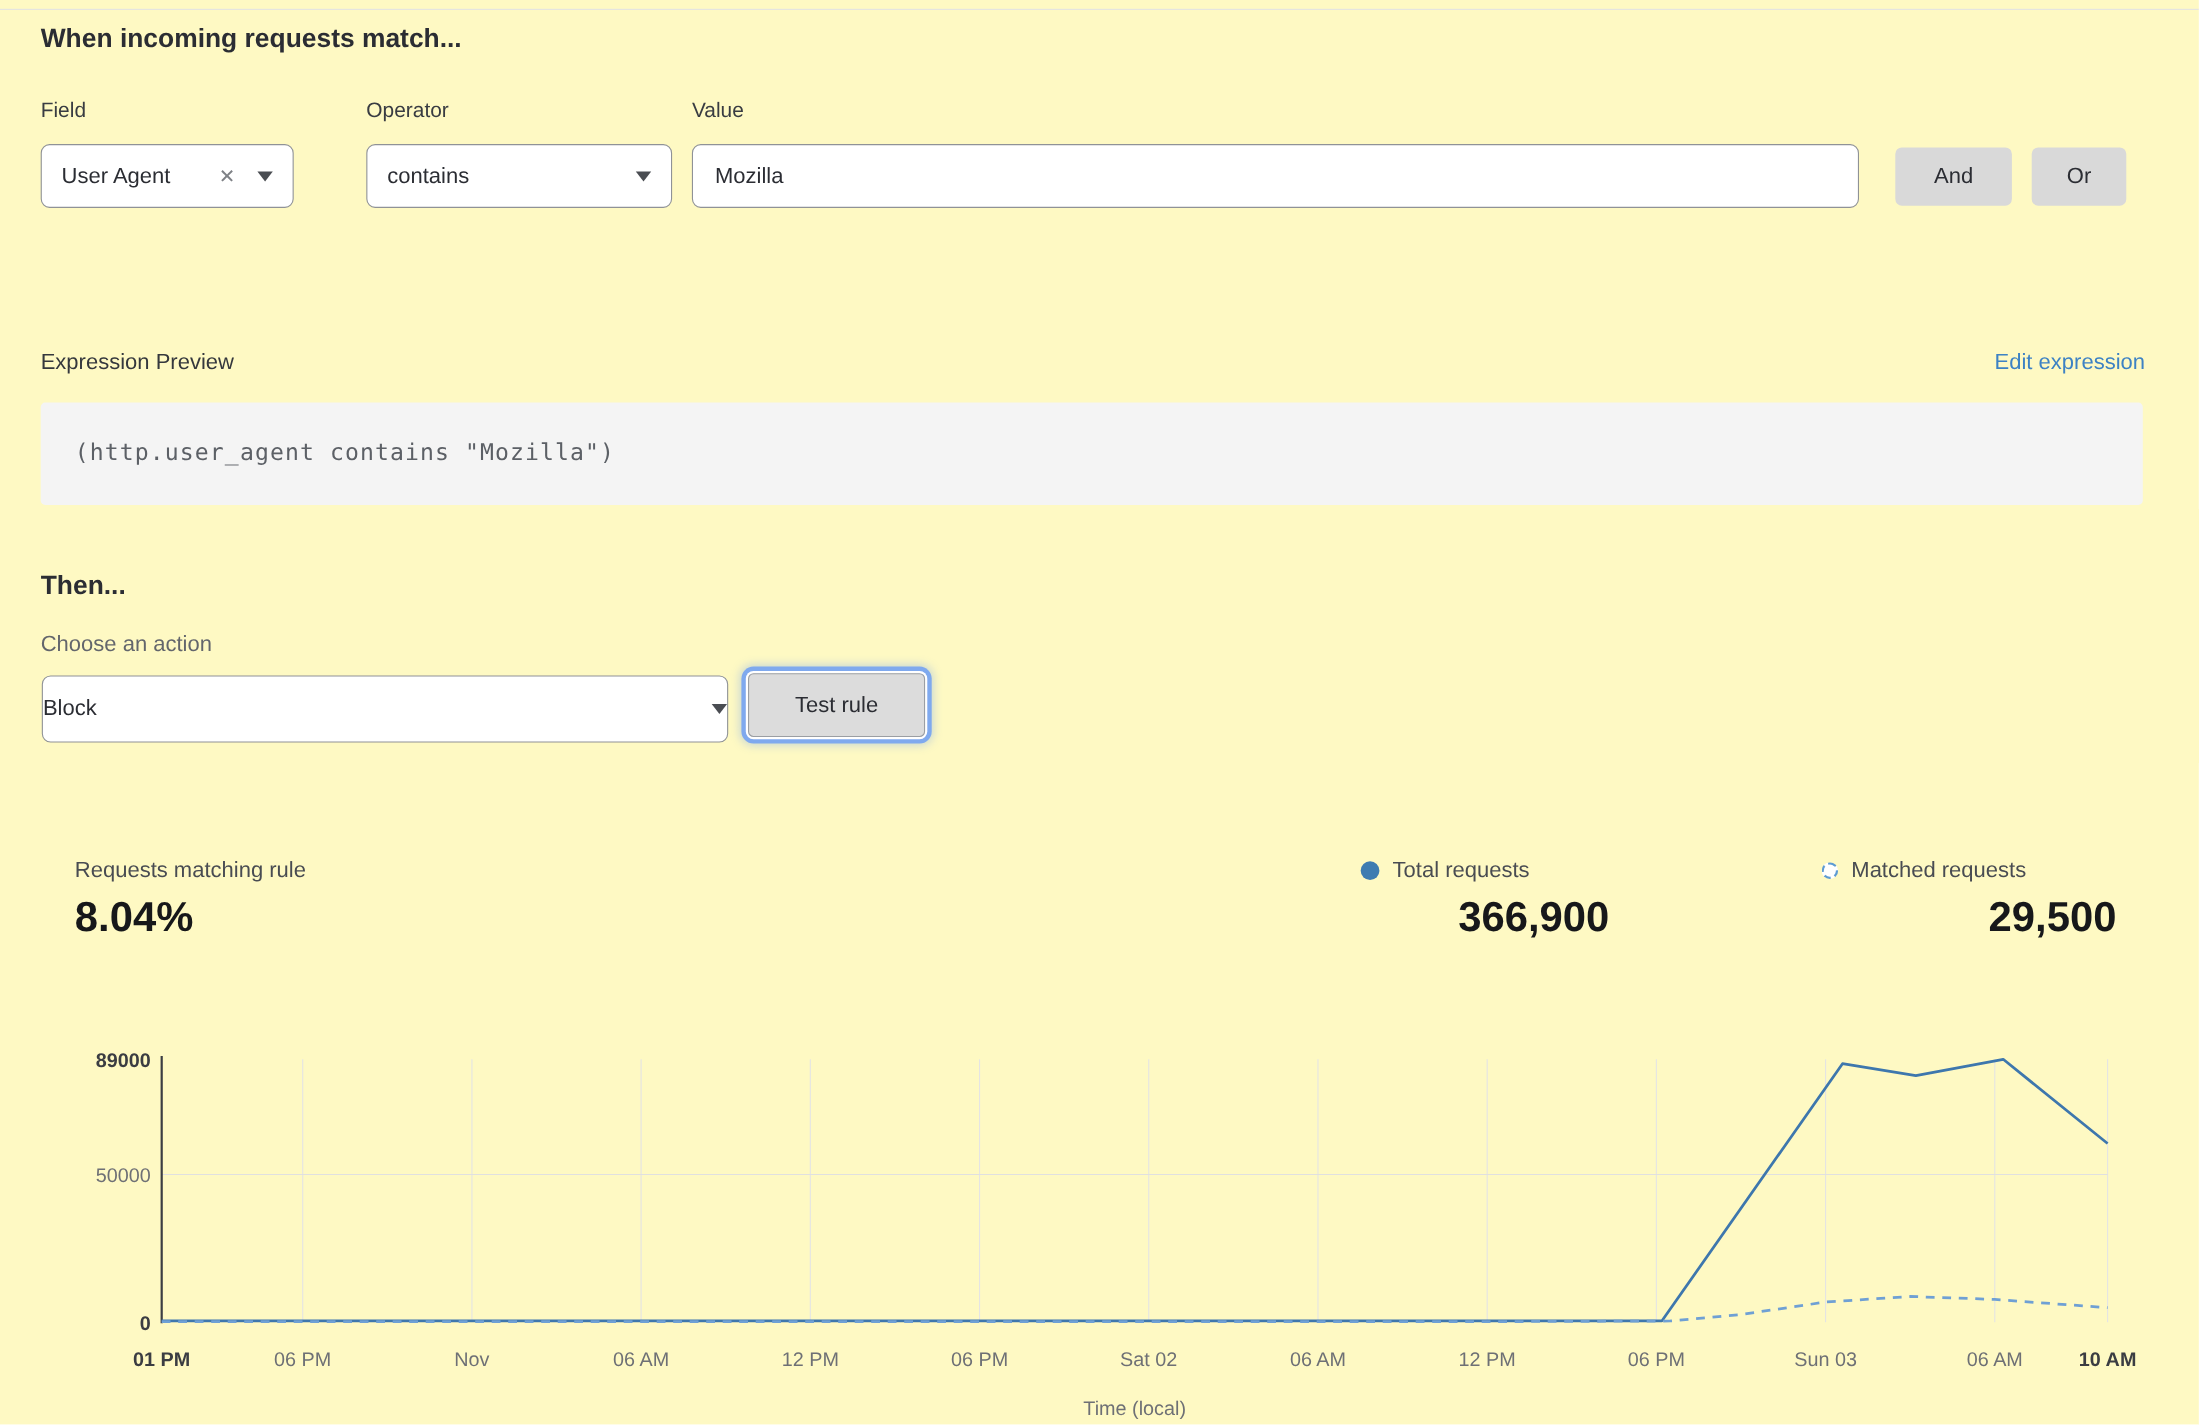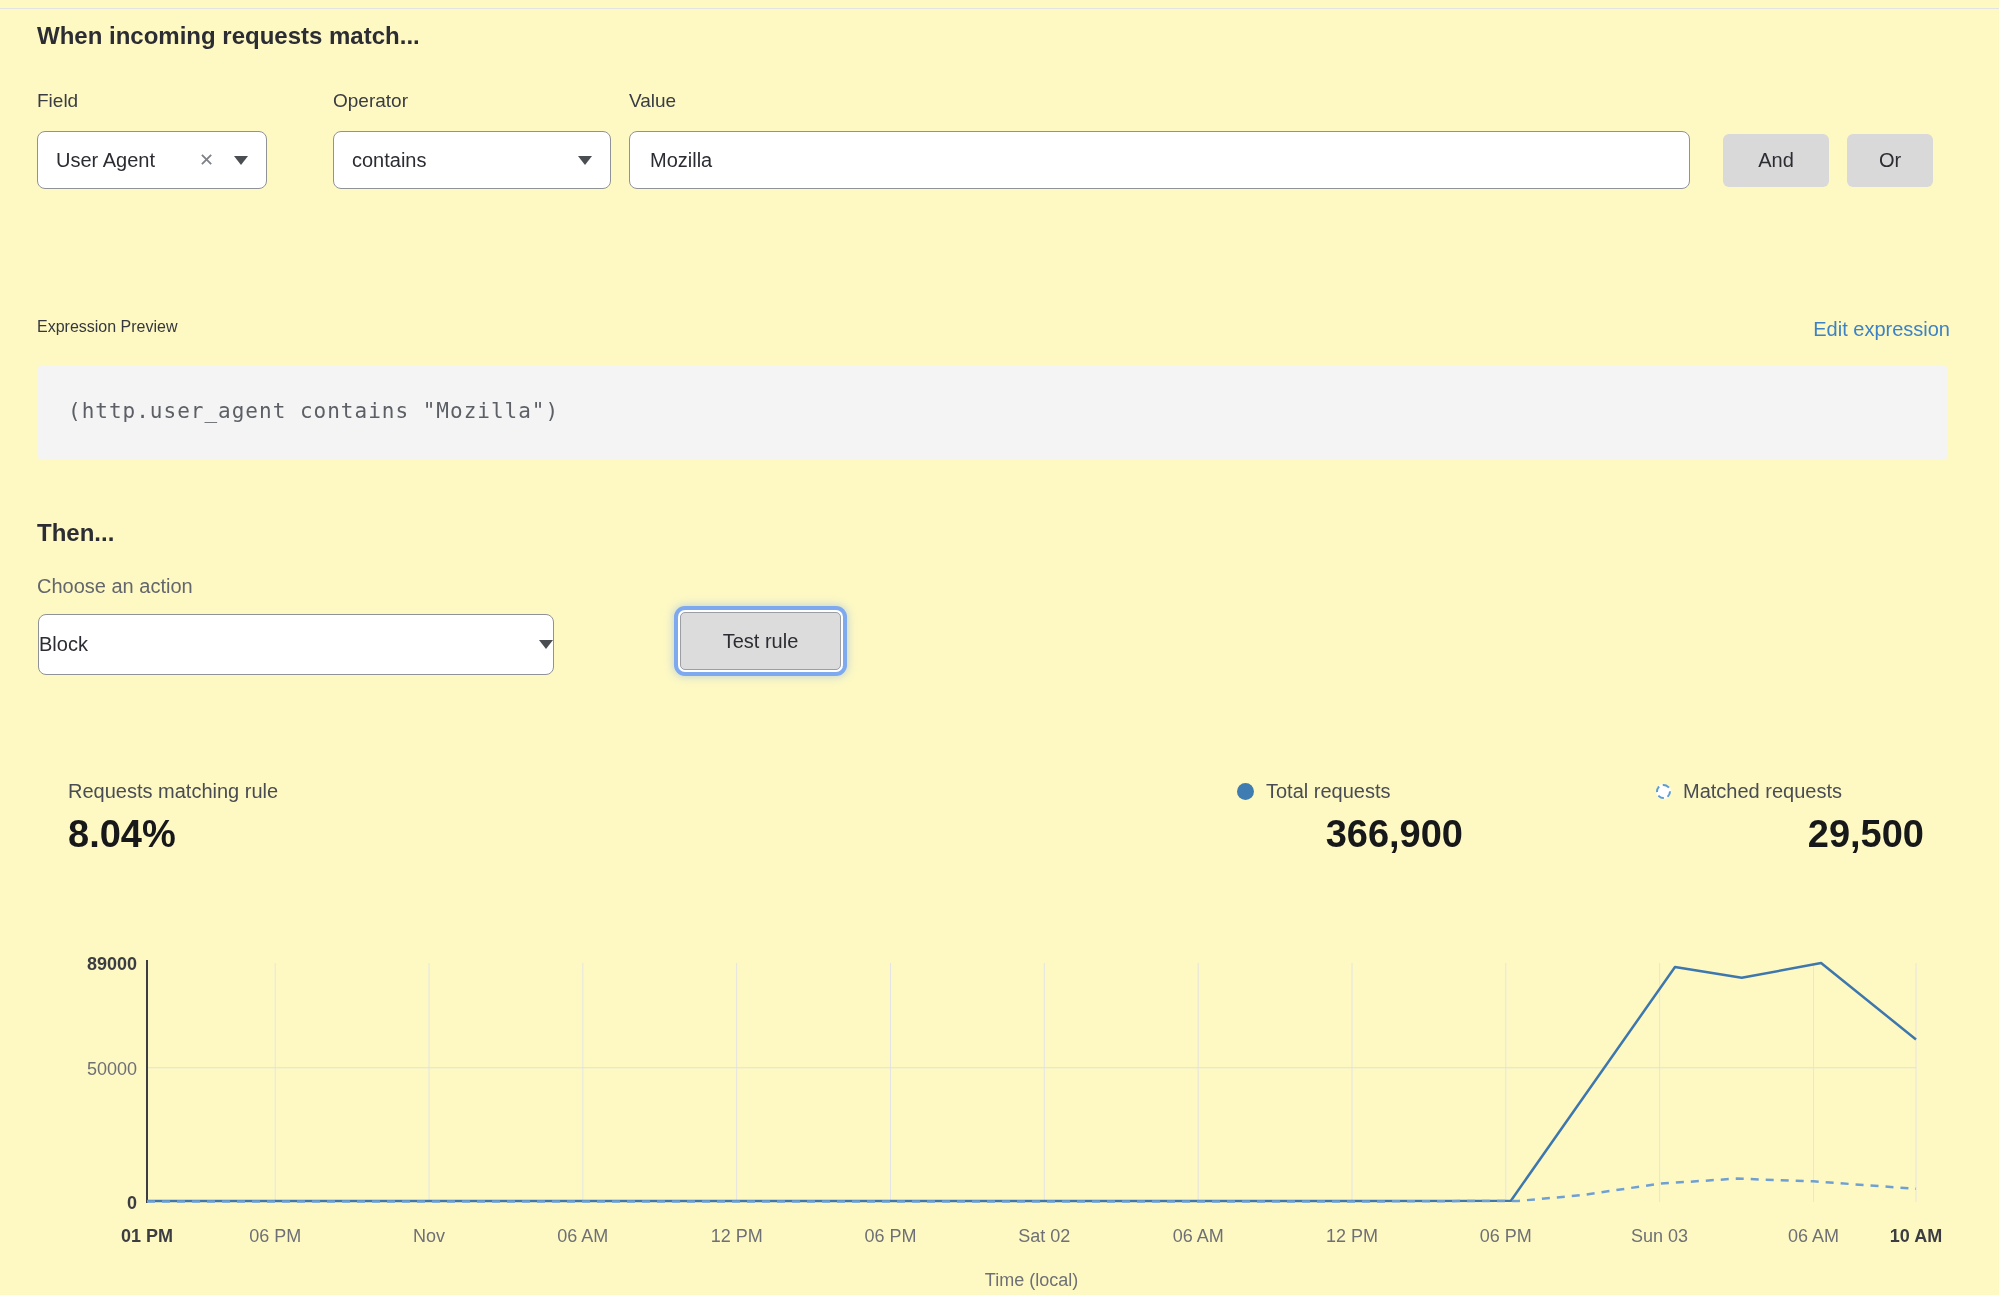--- a/index.html
+++ b/index.html
@@ -21,28 +21,28 @@
   .spacer { flex:1; }
   .clear-x { color:#7e8186; font-size:18px; margin-right:20px; cursor:pointer; }
   .caret { width:0; height:0; border-left:7px solid transparent; border-right:7px solid transparent;
            border-top:9px solid #4a4d52; }
   .chip { position:absolute; top:134px; height:53px; background:#d9d9d9; border-radius:6px; border:none;
           font-size:20px; color:#2b2d33; font-family:"Liberation Sans",sans-serif; cursor:pointer;
           display:flex; align-items:center; justify-content:center; }
   .chip.and { left:1723px; width:106px; }
   .chip.or  { left:1847px; width:86px; }
 
-  .expr-label { position:absolute; left:37px; top:318px; font-size:16px; color:#35383d; }
+  .expr-label { position:absolute; left:37px; top:318px; font-size:20px; color:#35383d; }
   .expr-edit  { position:absolute; top:318px; right:49px; font-size:20px; color:#3d82c4; text-decoration:none; cursor:pointer; }
   .code-block { position:absolute; left:37px; top:366px; width:1911px; height:93px; background:#f4f4f4; border-radius:4px; }
   .code-text  { position:absolute; left:31px; top:33px; font-family:"DejaVu Sans Mono","Liberation Mono",monospace;
                 font-size:21px; letter-spacing:1px; color:#5c6066; }
 
   .choose-label { position:absolute; left:37px; top:575px; font-size:20px; color:#63666c; }
-  .sel-action { left:38px; top:614px; width:516px; height:61px;justify-content:space-between; }
+  .sel-action { left:38px; top:614px; width:624px; height:61px;justify-content:space-between; }
   .test-btn { position:absolute; left:680px; top:612px; width:161px; height:58px; background:#dcdcdc;
               border:1.5px solid #9b9ea3; border-radius:5px; font-size:20px; color:#2b2d33;
               font-family:"Liberation Sans",sans-serif; cursor:pointer;
               box-shadow:0 0 0 2px #ffffff, 0 0 0 6px #7fa9ee, 0 0 9px 7px rgba(127,169,238,.45); }
 
   .stat-left { position:absolute; left:68px; top:780px; }
   .stat-label { font-size:20px; color:#494c52; }
   .stat-value { font-size:38px; font-weight:bold; color:#17181a; margin-top:10px; }
   .legend { position:absolute; top:780px; }
   .legend.total   { left:1237px; width:226px; }

